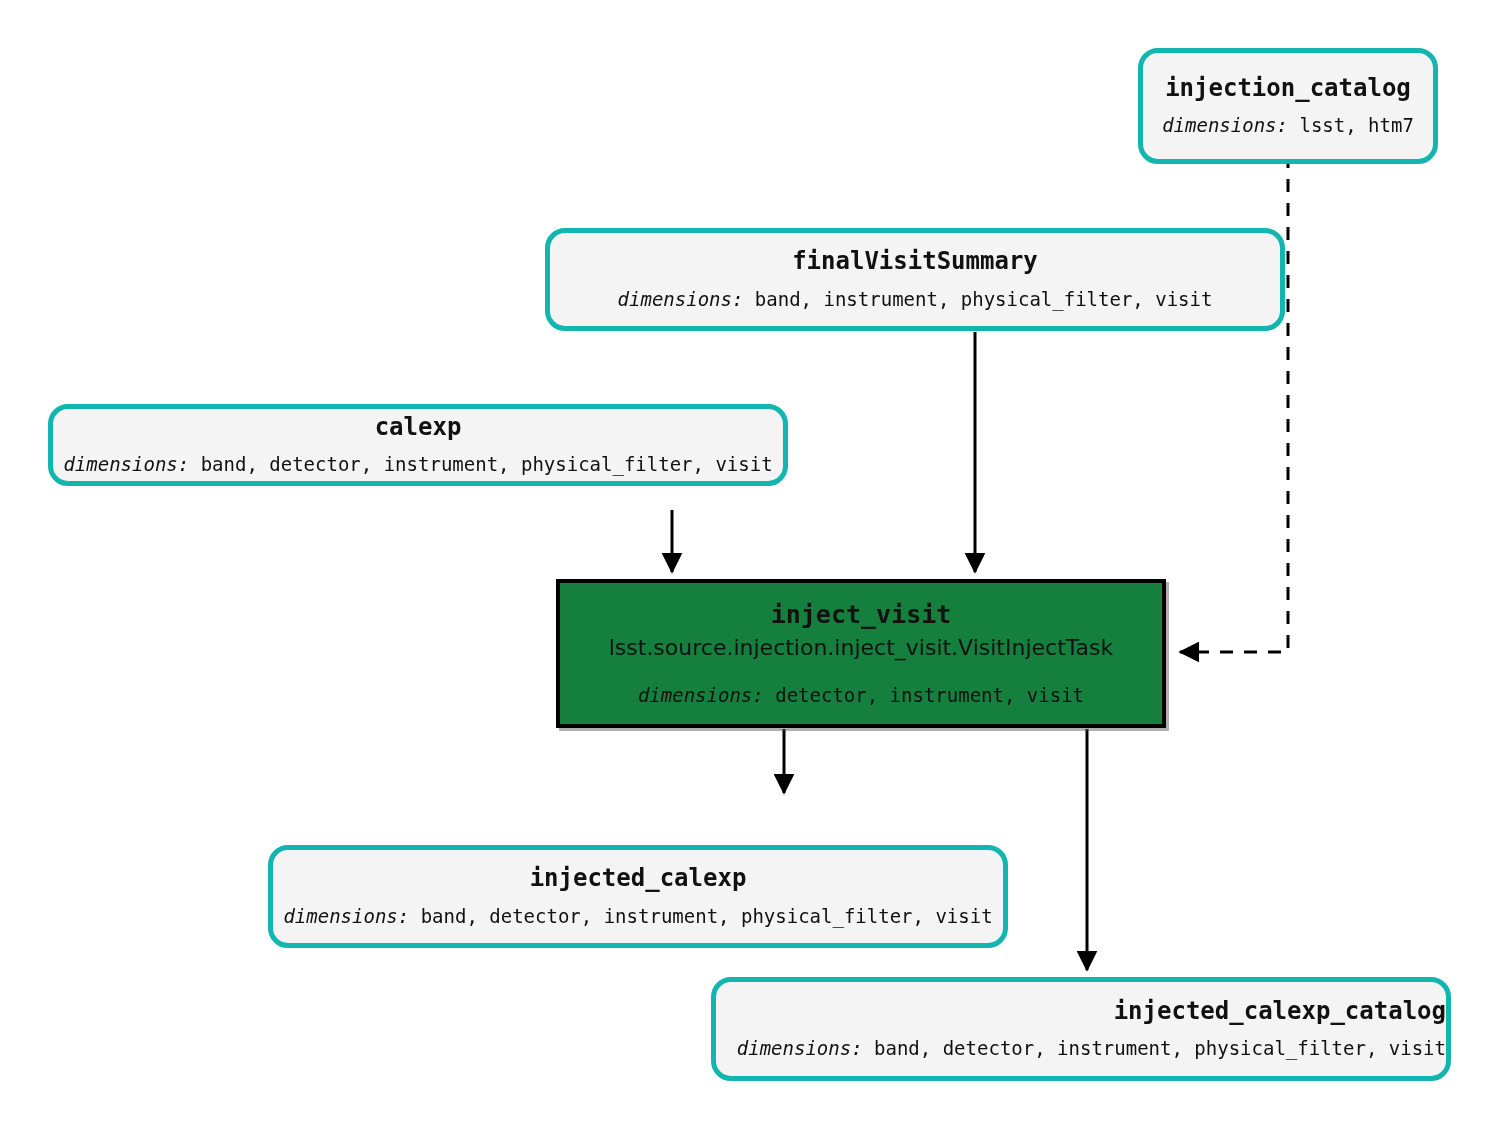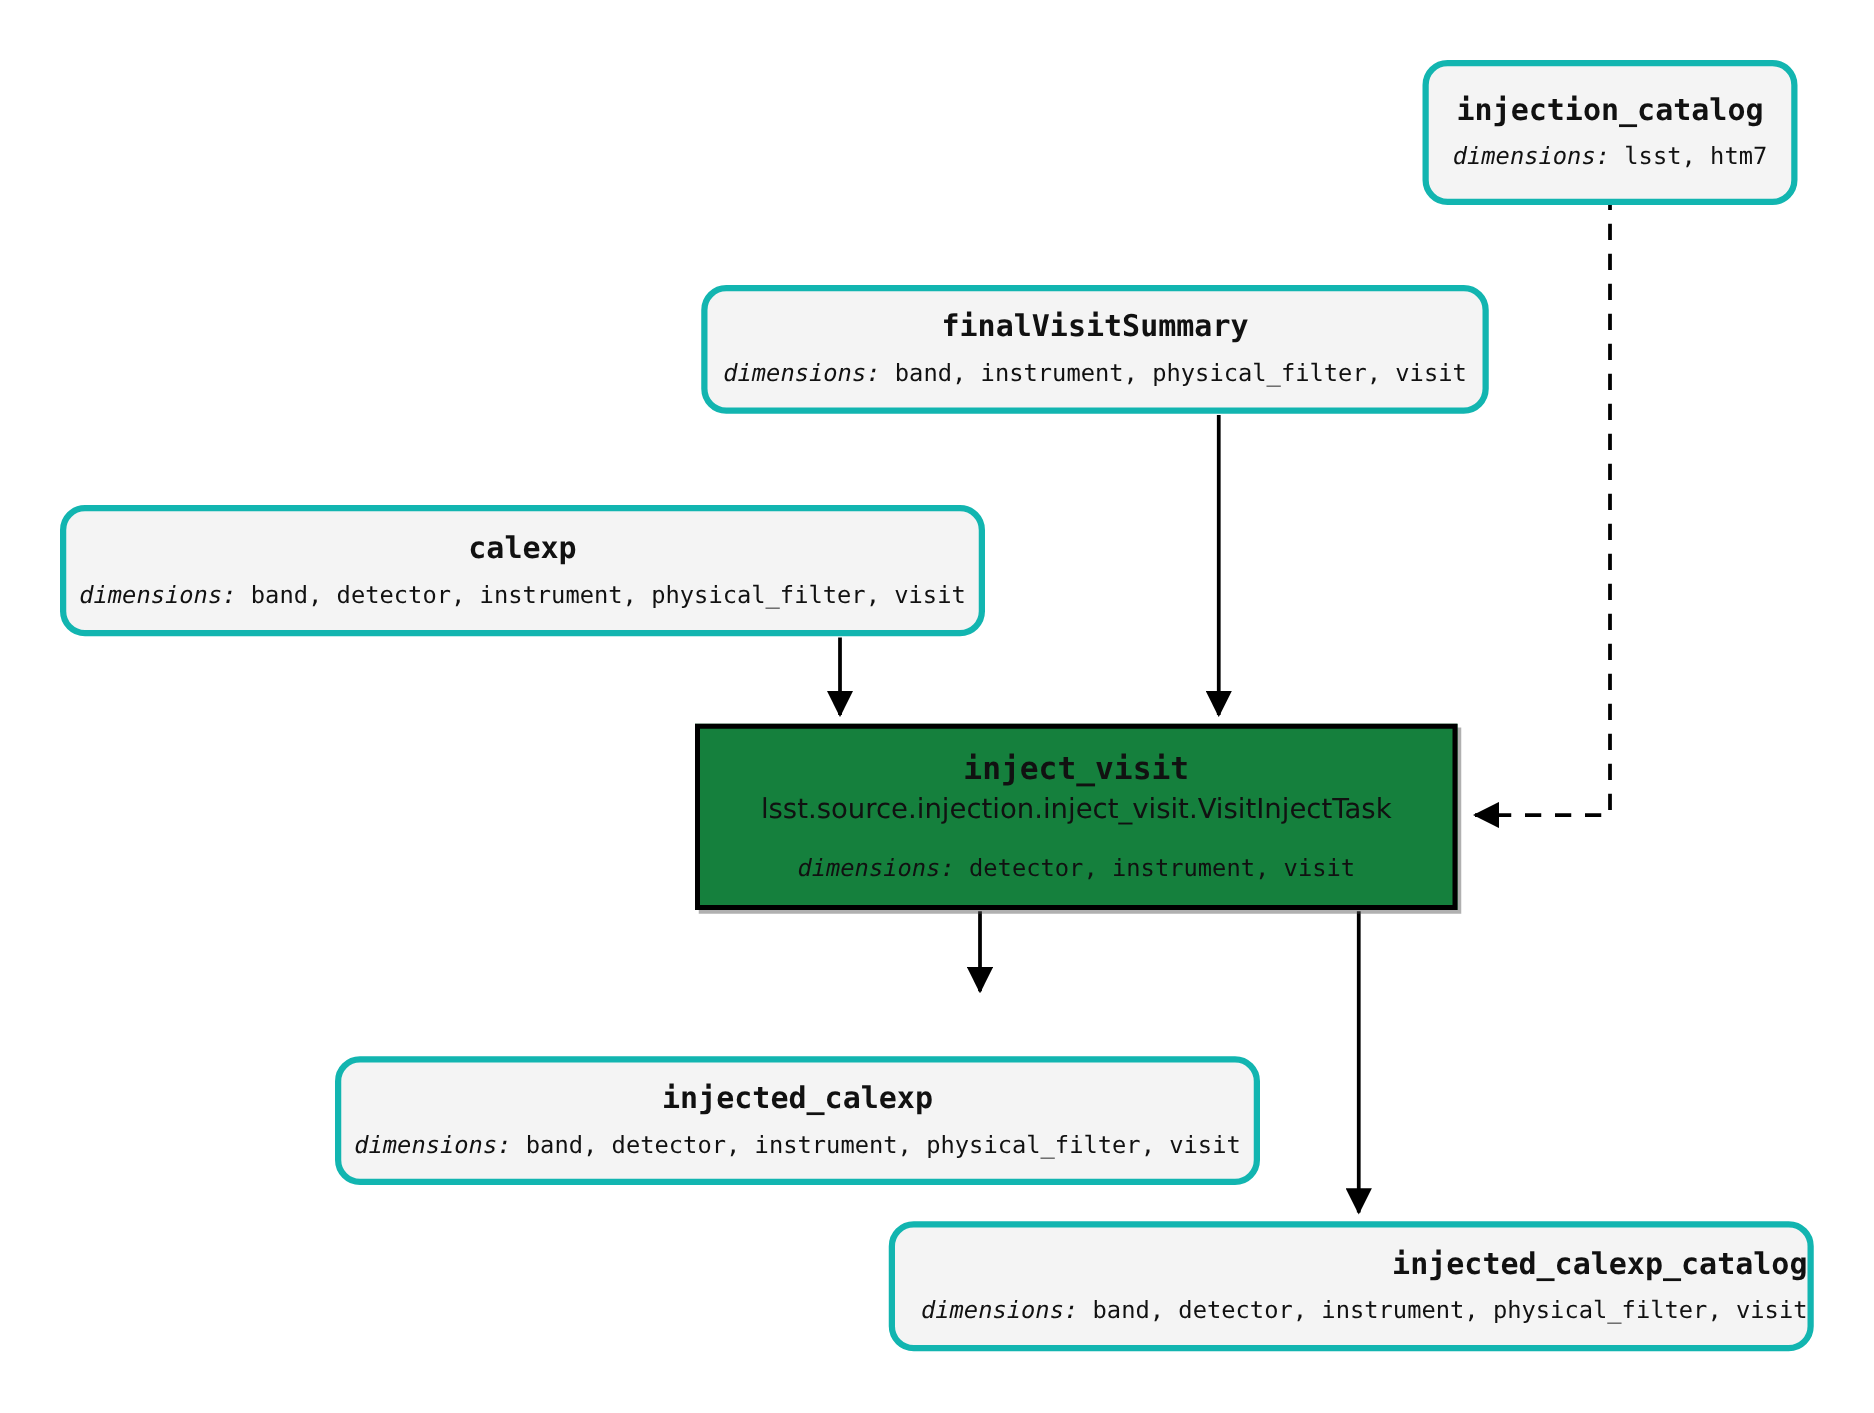--- a/index.html
+++ b/index.html
@@ -115,26 +115,26 @@
     <g>
       <path d="M 1087 729 L 1087 970" stroke="#000000" stroke-width="3" fill="none" marker-end="url(#arrow)"></path>
     </g>
   </svg>
 
   <div class="node node-dataset" style="left:1098px; top:48px; width:300px; height:116px;margin-left:40px;">
     <div class="node-title">injection_catalog</div>
     <div class="node-dims"><span class="dims-label">dimensions:</span><span class="dims-value"> lsst, htm7</span></div>
   </div>
 
-  <div class="node node-dataset" style="left:545px; top:228px; width:630px; height:103px;margin-left:16px;">
+  <div class="node node-dataset" style="left:545px; top:228px; width:740px; height:103px;">
     <div class="node-title">finalVisitSummary</div>
     <div class="node-dims"><span class="dims-label">dimensions:</span><span class="dims-value"> band, instrument, physical_filter, visit</span></div>
   </div>
 
-  <div class="node node-dataset" style="left:48px; top:404px; width:740px; height:105px;">
+  <div class="node node-dataset" style="left:48px; top:404px; width:740px; height:82px;">
     <div class="node-title">calexp</div>
     <div class="node-dims"><span class="dims-label">dimensions:</span><span class="dims-value"> band, detector, instrument, physical_filter, visit</span></div>
   </div>
 
   <div class="node node-task" style="left:556px; top:579px; width:610px; height:149px;">
     <div class="node-title">inject_visit</div>
     <div class="node-class">lsst.source.injection.inject_visit.VisitInjectTask</div>
     <div class="node-dims"><span class="dims-label">dimensions:</span><span class="dims-value"> detector, instrument, visit</span></div>
   </div>
 

